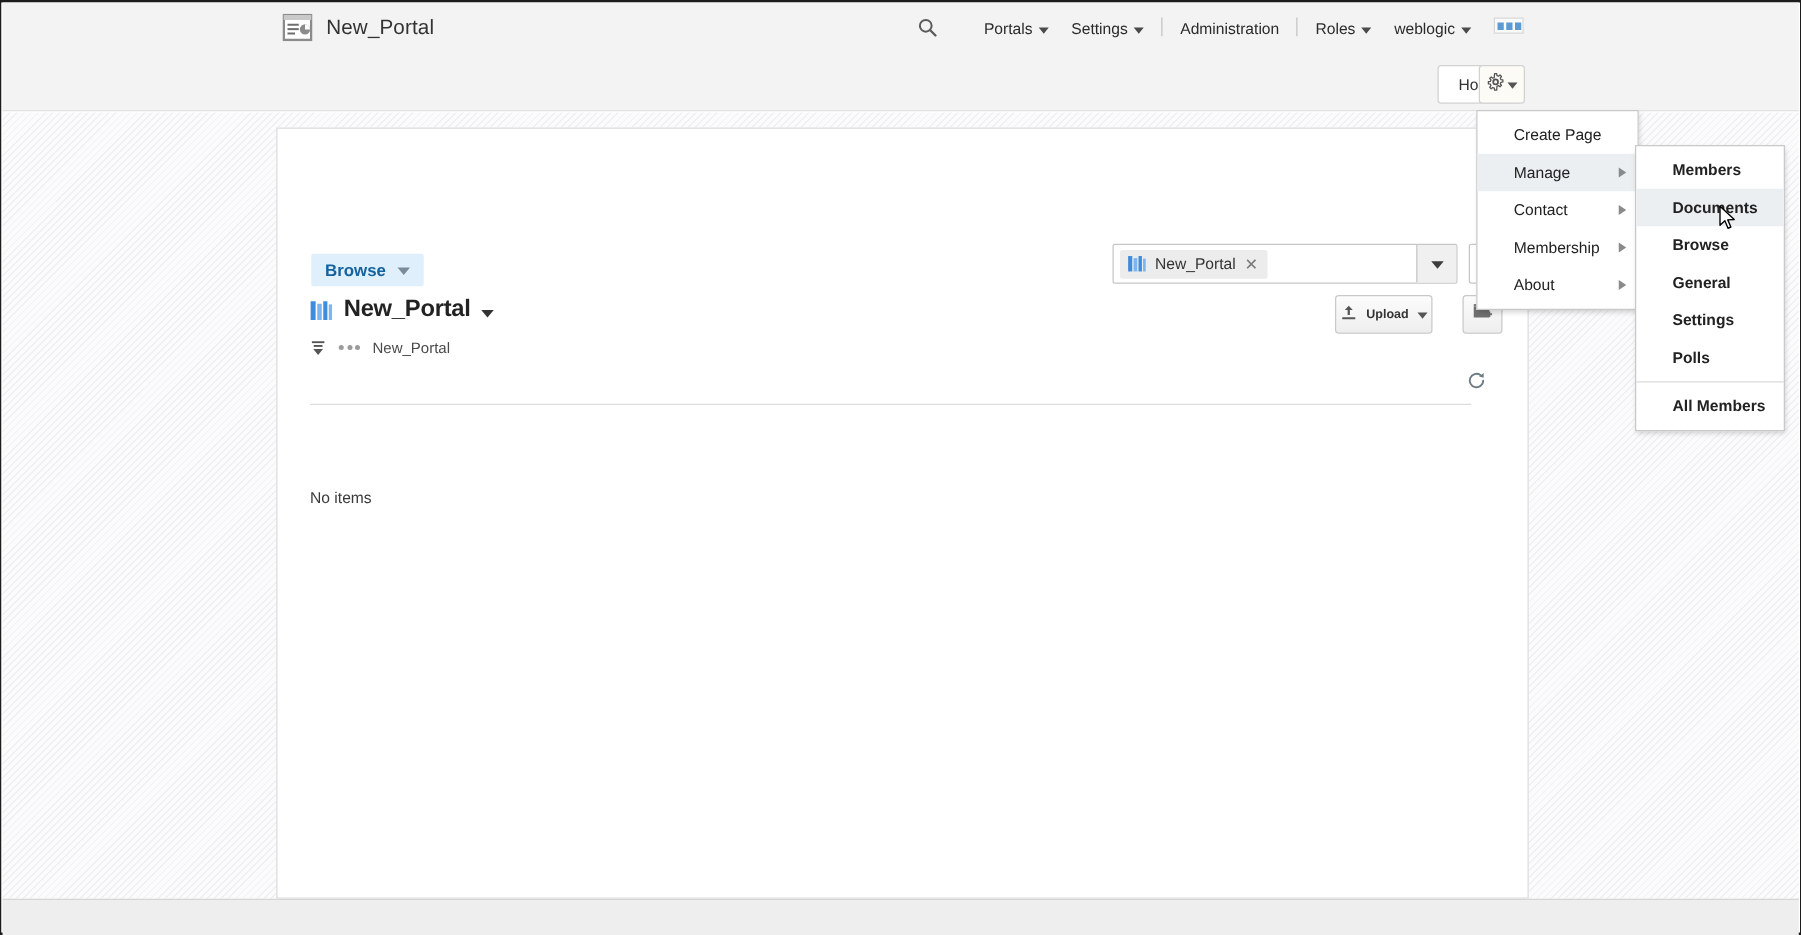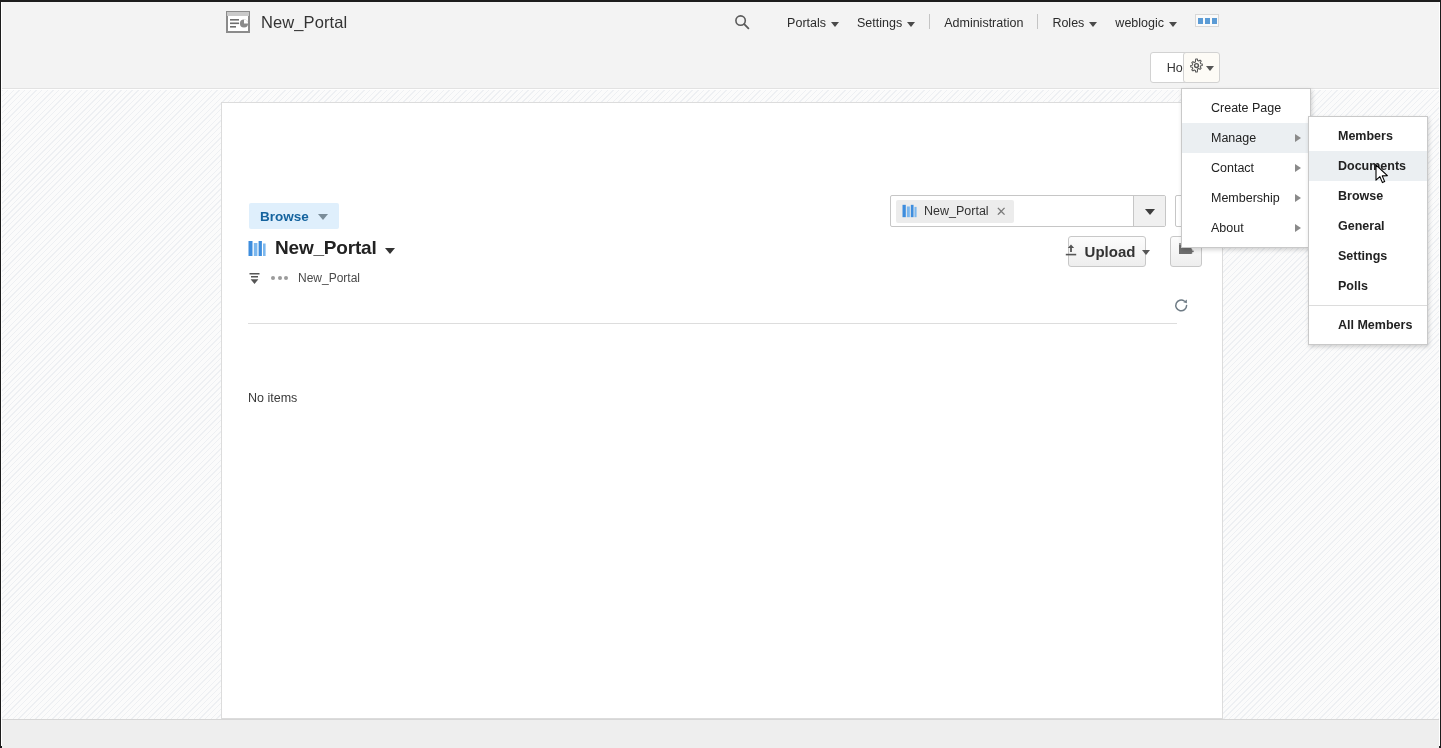--- a/index.html
+++ b/index.html
@@ -242,21 +242,21 @@
 
   .btn-upload {
     position: absolute;
     left: 846px; top: 133px;
     width: 78px; height: 31px;
     background: linear-gradient(#fcfcfc, #eeeeee);
     border: 1px solid #c8c8c8;
     border-radius: 3px;
     display: flex; align-items: center; justify-content: center;
     gap: 7px;
-    font-size: 15px; font-weight: bold; color: #333333;
+    font-size: 10px; font-weight: bold; color: #333333;
     cursor: pointer;
   }
   .btn-upload .caret-dn { border-top-color: #555; }
   .btn-newfolder {
     position: absolute;
     left: 948px; top: 133px;
     width: 32px; height: 31px;
     background: linear-gradient(#fcfcfc, #eeeeee);
     border: 1px solid #c8c8c8;
     border-radius: 3px;

